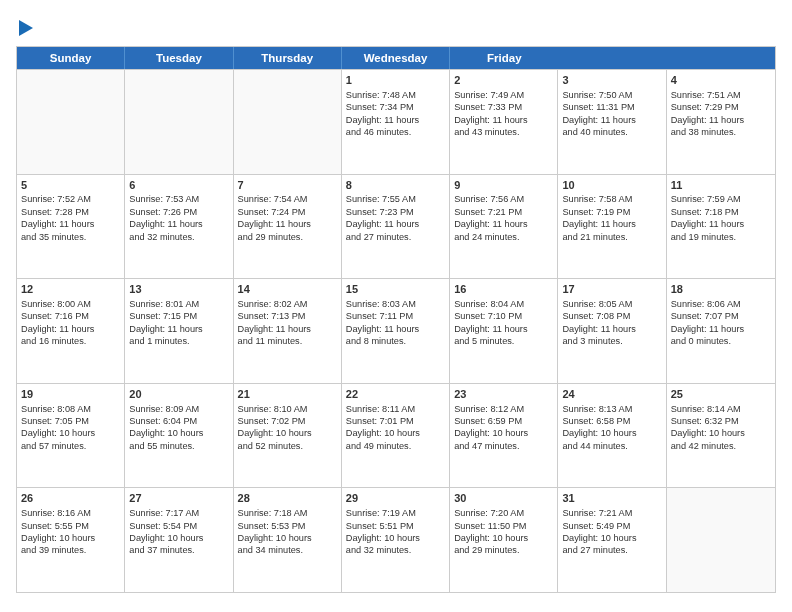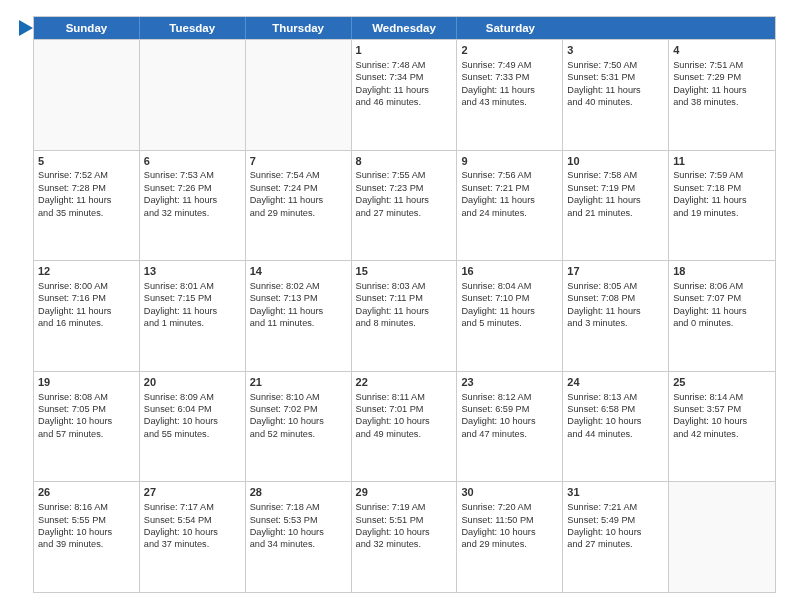--- a/index.html
+++ b/index.html
@@ -8,20 +8,21 @@
       background: #fff;
       width: 792px;
       height: 612px;
       overflow: hidden;
     }
     .page {
       width: 792px;
       height: 612px;
       padding: 16px 16px 19px 16px;
       display: flex;
+      flex-direction: column;
     }
     .header {
       display: flex;
       justify-content: space-between;
       align-items: flex-start;
       margin-bottom: 8px;
     }
     .title-block {
       text-align: right;
     }
@@ -123,30 +124,30 @@
       <div class="location"></div>
     </div>
   </div>
 
   <div class="calendar">
     <div class="cal-header">
     <div class="cal-header-cell">Sunday</div>
         <div class="cal-header-cell">Tuesday</div>
         <div class="cal-header-cell">Thursday</div>
         <div class="cal-header-cell">Wednesday</div>
-        <div class="cal-header-cell">Saturday</div>
+        <div class="cal-header-cell">Friday</div>
       </div>
     <div class="cal-body">
     <div class="cal-row">
           <div class="cal-cell empty"></div>
           <div class="cal-cell empty"></div>
           <div class="cal-cell empty"></div>
           <div class="cal-cell"><span class="day-num">1</span><span>Sunrise: 7:48 AM</span><br><span>Sunset: 7:34 PM</span><br><span>Daylight: 11 hours</span><br><span>and 46 minutes.</span></div>
           <div class="cal-cell"><span class="day-num">2</span><span>Sunrise: 7:49 AM</span><br><span>Sunset: 7:33 PM</span><br><span>Daylight: 11 hours</span><br><span>and 43 minutes.</span></div>
-          <div class="cal-cell"><span class="day-num">3</span><span>Sunrise: 7:50 AM</span><br><span>Sunset: 5:31 PM</span><br><span>Daylight: 11 hours</span><br><span>and 40 minutes.</span></div>
+          <div class="cal-cell"><span class="day-num">3</span><span>Sunrise: 7:50 AM</span><br><span>Sunset: 11:31 PM</span><br><span>Daylight: 11 hours</span><br><span>and 40 minutes.</span></div>
           <div class="cal-cell"><span class="day-num">4</span><span>Sunrise: 7:51 AM</span><br><span>Sunset: 7:29 PM</span><br><span>Daylight: 11 hours</span><br><span>and 38 minutes.</span></div>
         </div>
         <div class="cal-row">
           <div class="cal-cell"><span class="day-num">5</span><span>Sunrise: 7:52 AM</span><br><span>Sunset: 7:28 PM</span><br><span>Daylight: 11 hours</span><br><span>and 35 minutes.</span></div>
           <div class="cal-cell"><span class="day-num">6</span><span>Sunrise: 7:53 AM</span><br><span>Sunset: 7:26 PM</span><br><span>Daylight: 11 hours</span><br><span>and 32 minutes.</span></div>
           <div class="cal-cell"><span class="day-num">7</span><span>Sunrise: 7:54 AM</span><br><span>Sunset: 7:24 PM</span><br><span>Daylight: 11 hours</span><br><span>and 29 minutes.</span></div>
           <div class="cal-cell"><span class="day-num">8</span><span>Sunrise: 7:55 AM</span><br><span>Sunset: 7:23 PM</span><br><span>Daylight: 11 hours</span><br><span>and 27 minutes.</span></div>
           <div class="cal-cell"><span class="day-num">9</span><span>Sunrise: 7:56 AM</span><br><span>Sunset: 7:21 PM</span><br><span>Daylight: 11 hours</span><br><span>and 24 minutes.</span></div>
           <div class="cal-cell"><span class="day-num">10</span><span>Sunrise: 7:58 AM</span><br><span>Sunset: 7:19 PM</span><br><span>Daylight: 11 hours</span><br><span>and 21 minutes.</span></div>
           <div class="cal-cell"><span class="day-num">11</span><span>Sunrise: 7:59 AM</span><br><span>Sunset: 7:18 PM</span><br><span>Daylight: 11 hours</span><br><span>and 19 minutes.</span></div>
@@ -160,21 +161,21 @@
           <div class="cal-cell"><span class="day-num">17</span><span>Sunrise: 8:05 AM</span><br><span>Sunset: 7:08 PM</span><br><span>Daylight: 11 hours</span><br><span>and 3 minutes.</span></div>
           <div class="cal-cell"><span class="day-num">18</span><span>Sunrise: 8:06 AM</span><br><span>Sunset: 7:07 PM</span><br><span>Daylight: 11 hours</span><br><span>and 0 minutes.</span></div>
         </div>
         <div class="cal-row">
           <div class="cal-cell"><span class="day-num">19</span><span>Sunrise: 8:08 AM</span><br><span>Sunset: 7:05 PM</span><br><span>Daylight: 10 hours</span><br><span>and 57 minutes.</span></div>
           <div class="cal-cell"><span class="day-num">20</span><span>Sunrise: 8:09 AM</span><br><span>Sunset: 6:04 PM</span><br><span>Daylight: 10 hours</span><br><span>and 55 minutes.</span></div>
           <div class="cal-cell"><span class="day-num">21</span><span>Sunrise: 8:10 AM</span><br><span>Sunset: 7:02 PM</span><br><span>Daylight: 10 hours</span><br><span>and 52 minutes.</span></div>
           <div class="cal-cell"><span class="day-num">22</span><span>Sunrise: 8:11 AM</span><br><span>Sunset: 7:01 PM</span><br><span>Daylight: 10 hours</span><br><span>and 49 minutes.</span></div>
           <div class="cal-cell"><span class="day-num">23</span><span>Sunrise: 8:12 AM</span><br><span>Sunset: 6:59 PM</span><br><span>Daylight: 10 hours</span><br><span>and 47 minutes.</span></div>
           <div class="cal-cell"><span class="day-num">24</span><span>Sunrise: 8:13 AM</span><br><span>Sunset: 6:58 PM</span><br><span>Daylight: 10 hours</span><br><span>and 44 minutes.</span></div>
-          <div class="cal-cell"><span class="day-num">25</span><span>Sunrise: 8:14 AM</span><br><span>Sunset: 3:57 PM</span><br><span>Daylight: 10 hours</span><br><span>and 42 minutes.</span></div>
+          <div class="cal-cell"><span class="day-num">25</span><span>Sunrise: 8:14 AM</span><br><span>Sunset: 6:32 PM</span><br><span>Daylight: 10 hours</span><br><span>and 42 minutes.</span></div>
         </div>
         <div class="cal-row">
           <div class="cal-cell"><span class="day-num">26</span><span>Sunrise: 8:16 AM</span><br><span>Sunset: 5:55 PM</span><br><span>Daylight: 10 hours</span><br><span>and 39 minutes.</span></div>
           <div class="cal-cell"><span class="day-num">27</span><span>Sunrise: 7:17 AM</span><br><span>Sunset: 5:54 PM</span><br><span>Daylight: 10 hours</span><br><span>and 37 minutes.</span></div>
           <div class="cal-cell"><span class="day-num">28</span><span>Sunrise: 7:18 AM</span><br><span>Sunset: 5:53 PM</span><br><span>Daylight: 10 hours</span><br><span>and 34 minutes.</span></div>
           <div class="cal-cell"><span class="day-num">29</span><span>Sunrise: 7:19 AM</span><br><span>Sunset: 5:51 PM</span><br><span>Daylight: 10 hours</span><br><span>and 32 minutes.</span></div>
           <div class="cal-cell"><span class="day-num">30</span><span>Sunrise: 7:20 AM</span><br><span>Sunset: 11:50 PM</span><br><span>Daylight: 10 hours</span><br><span>and 29 minutes.</span></div>
           <div class="cal-cell"><span class="day-num">31</span><span>Sunrise: 7:21 AM</span><br><span>Sunset: 5:49 PM</span><br><span>Daylight: 10 hours</span><br><span>and 27 minutes.</span></div>
           <div class="cal-cell empty"></div>
         </div>

